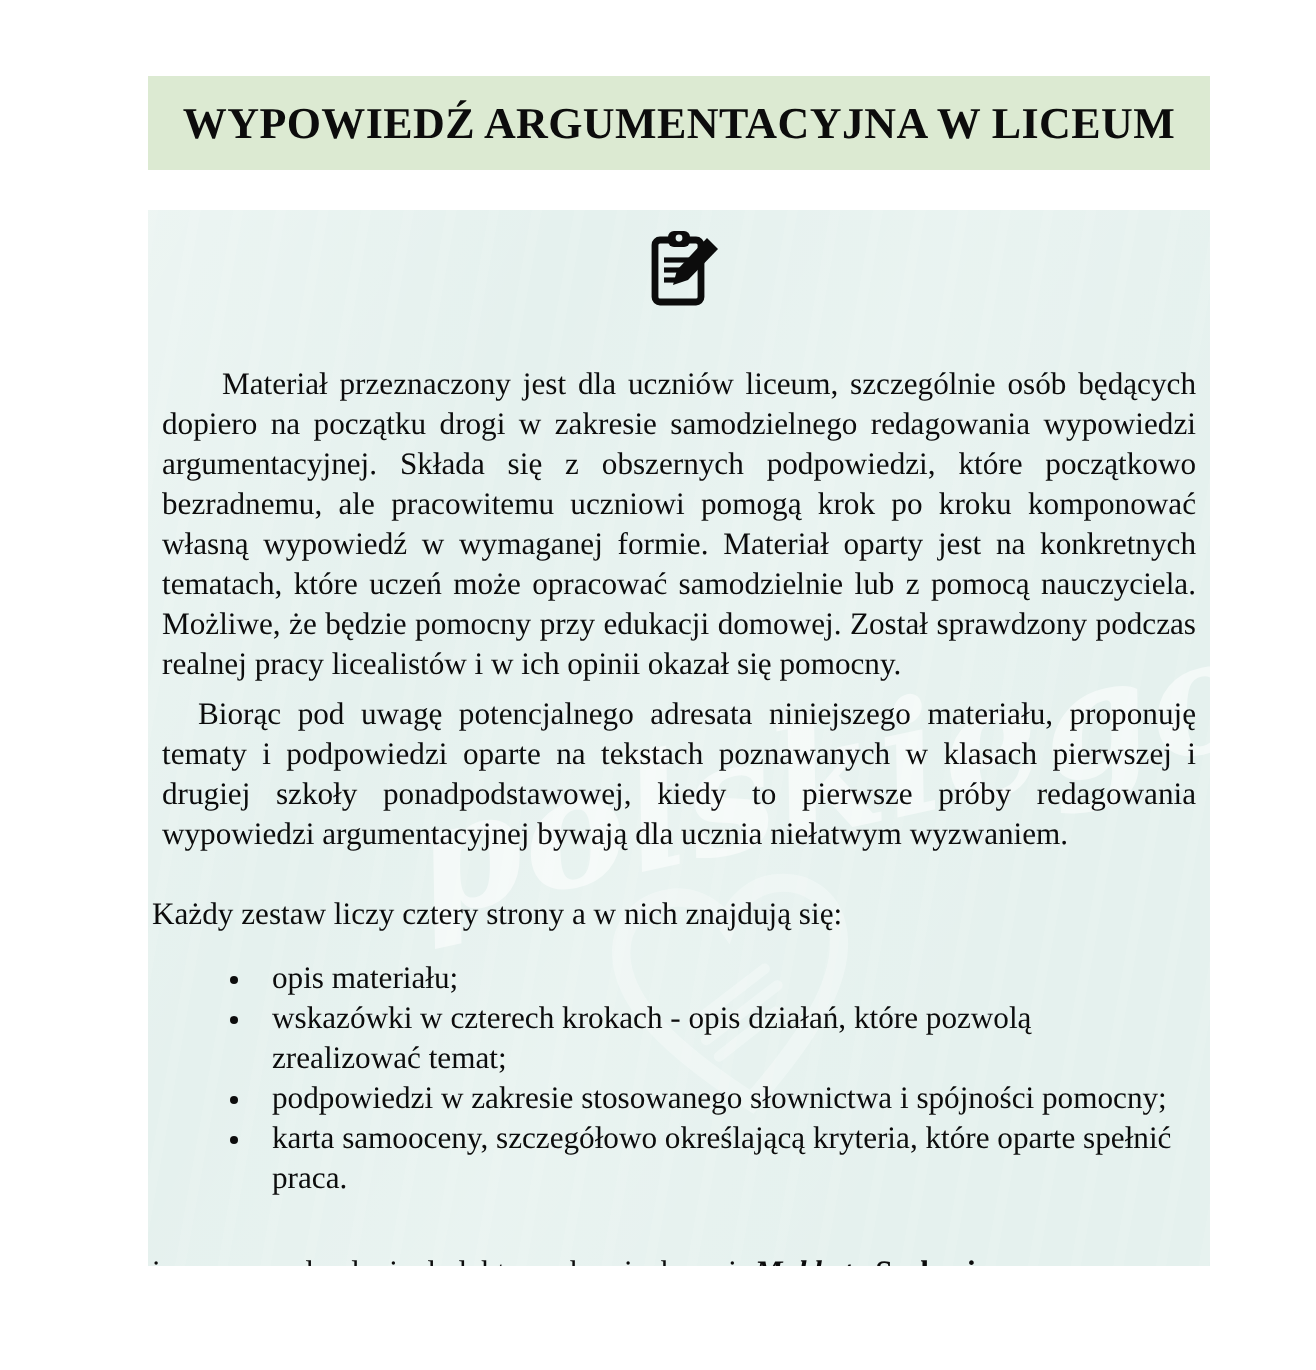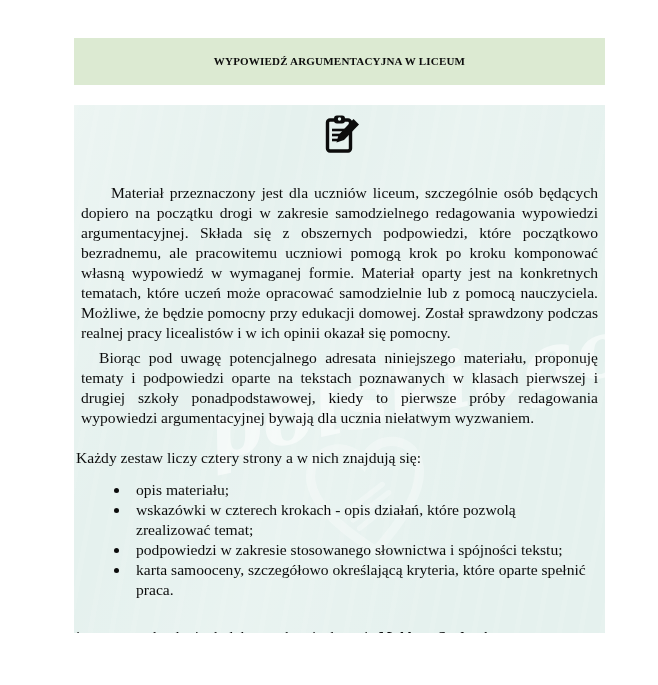--- a/index.html
+++ b/index.html
@@ -9,21 +9,21 @@
     font-family:"Liberation Serif","DejaVu Serif",serif;
     color:#0c0c0c;
     position:relative;
     overflow:hidden;
   }
   .title-box{
     position:absolute;left:74px;top:38px;width:531px;height:47px;
     background:#dcead2;
     display:flex;flex-direction:column;justify-content:center;
     text-align:center;
-    font-weight:bold;font-size:11px;line-height:21.5px;
+    font-weight:bold;font-size:22px;line-height:21.5px;
     letter-spacing:0.2px;
   }
   .content-box{
     position:absolute;left:74px;top:105px;width:531px;height:528px;
     background:#e5f1ee;
     overflow:hidden;
   }
   
   .content-box::before{
     content:"";position:absolute;inset:0;pointer-events:none;
@@ -101,21 +101,21 @@
 
       <p class="para indent-lg">Materiał przeznaczony jest dla uczniów liceum, szczególnie osób będących dopiero na początku drogi w zakresie samodzielnego redagowania wypowiedzi argumentacyjnej. Składa się z obszernych podpowiedzi, które początkowo bezradnemu, ale pracowitemu uczniowi pomogą krok po kroku komponować własną wypowiedź w wymaganej formie. Materiał oparty jest na konkretnych tematach, które uczeń może opracować samodzielnie lub z pomocą nauczyciela. Możliwe, że będzie pomocny przy edukacji domowej. Został sprawdzony podczas realnej pracy licealistów i w ich opinii okazał się pomocny.</p>
 
       <p class="para indent-sm">Biorąc pod uwagę potencjalnego adresata niniejszego materiału, proponuję tematy i podpowiedzi oparte na tekstach poznawanych w klasach pierwszej i drugiej szkoły ponadpodstawowej, kiedy to pierwsze próby redagowania wypowiedzi argumentacyjnej bywają dla ucznia niełatwym wyzwaniem.</p>
 
       <p class="list-intro">Każdy zestaw liczy cztery strony a w nich znajdują się:</p>
 
       <ul class="contents">
         <li>opis materiału;</li>
         <li>wskazówki w czterech krokach - opis działań, które pozwolą zrealizować temat;</li>
-        <li>podpowiedzi w zakresie stosowanego słownictwa i spójności tekstu;</li>
+        <li>podpowiedzi w zakresie stosowanego słownictwa i spójności pomocny;</li>
         <li>karta samooceny, szczegółowo określającą kryteria, które oparte spełnić praca.</li>
       </ul>
 
       <div class="closing-block">
         <p class="closing"><span>i wymaga odwołania do lektury obowiązkowej- </span><span class="bi">Makbeta</span><span class="b"> Szekspira</span><span>.</span></p>
       </div>
 
     </div>
   </section>
 </div>

